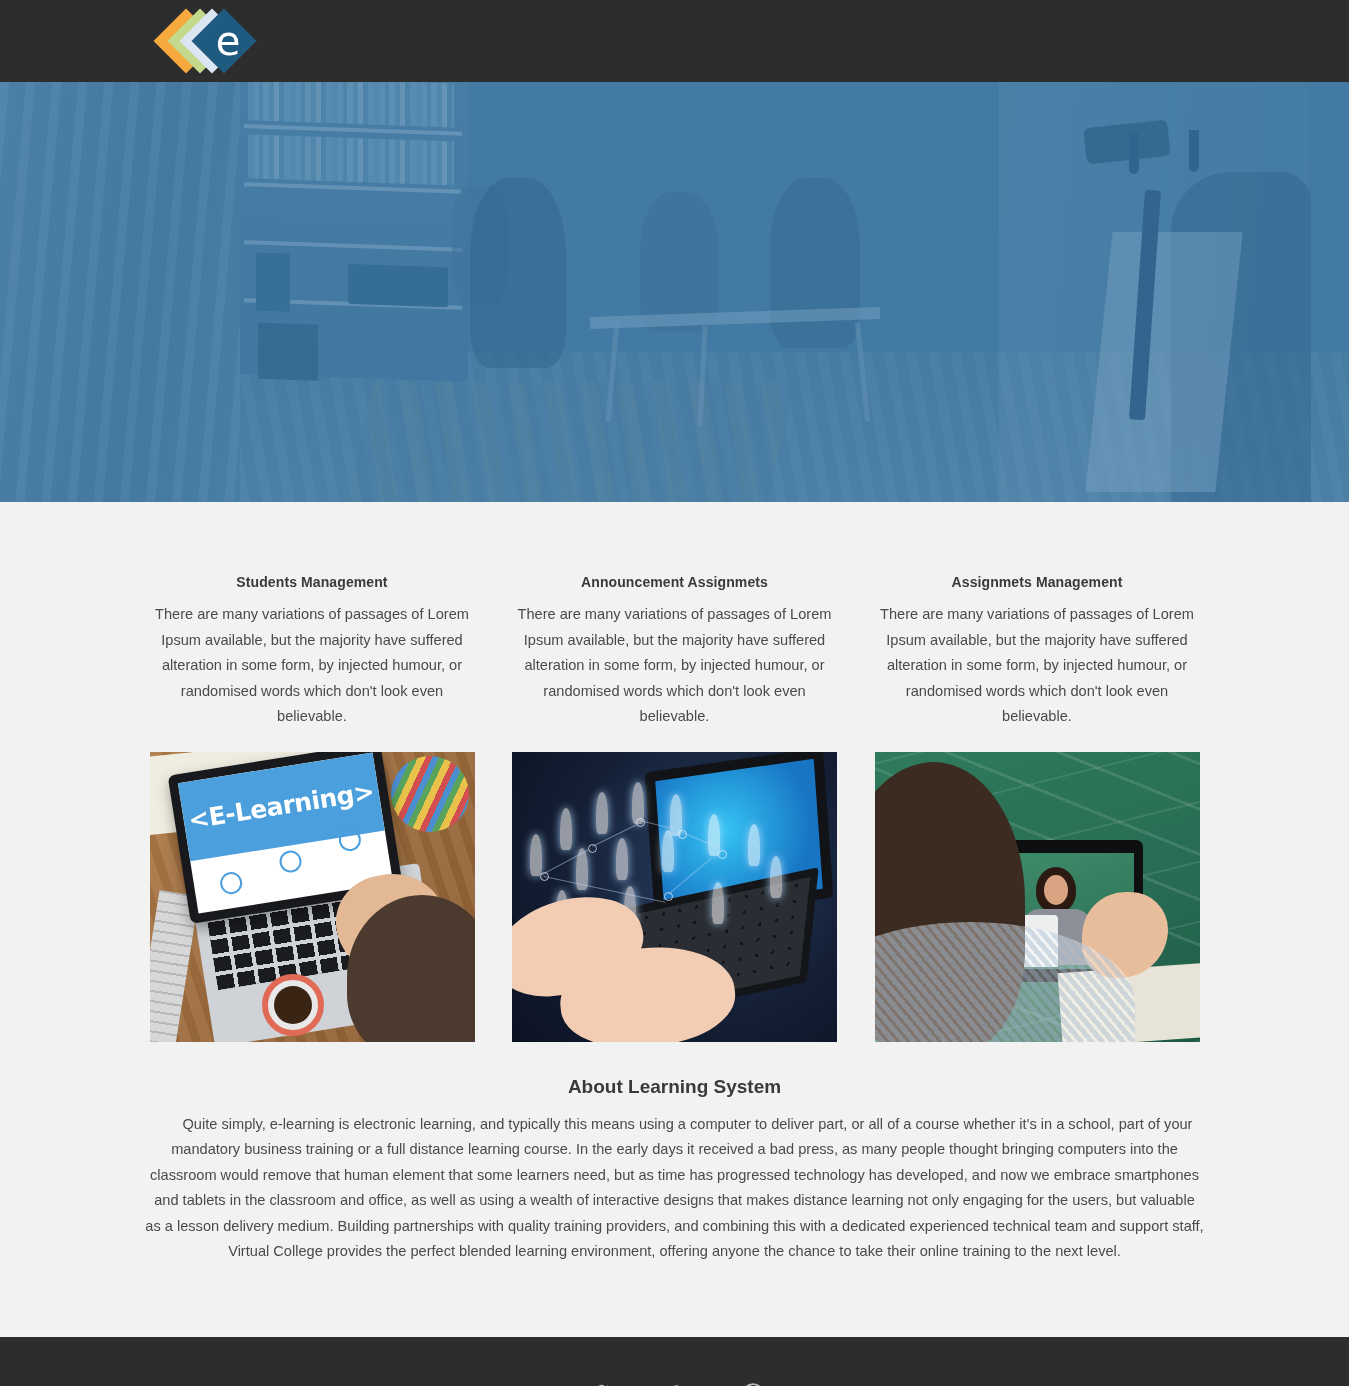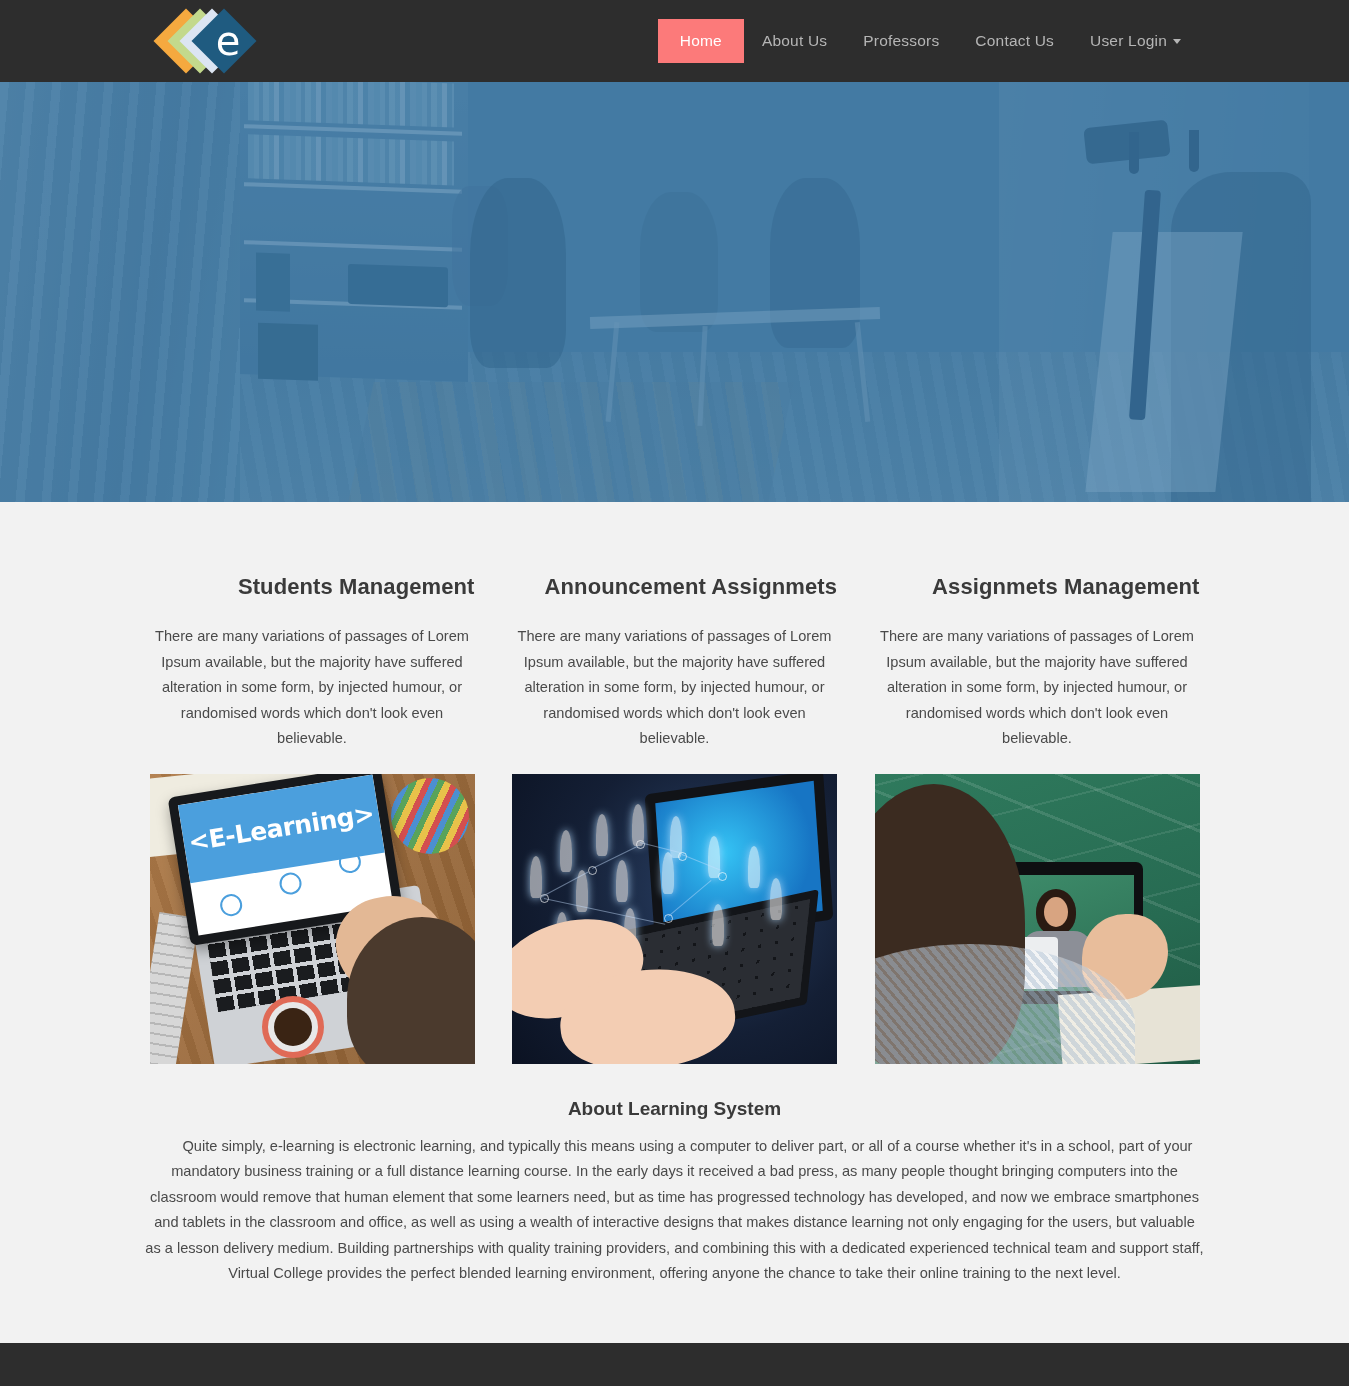--- a/index.html
+++ b/index.html
@@ -282,25 +282,25 @@
     padding-top: 72px;
   }
   .row {
     width: 1050px;
     margin: 0 auto;
     display: flex;
     justify-content: space-between;
   }
   .card { width: 325px; }
   .card-title {
-    text-align: right;
-    font-size: 22px;
+    text-align: center;
+    font-size: 14px;
     font-weight: bold;
     color: #3a3a3a;
-    margin-bottom: 24px;
+    margin-bottom: 12px;
     letter-spacing: 0.1px;
   }
   .card-text {
     text-align: center;
     font-size: 14.6px;
     line-height: 25.5px;
     color: #4a4a4a;
   }
 
   .img-row {
@@ -577,21 +577,21 @@
     position: absolute;
     right: -10px; bottom: 0;
     width: 150px; height: 74px;
     background: #e7e3d6;
     transform: rotate(-4deg);
   }
 
   
   .about {
     background: #f2f2f2;
-    padding: 34px 0 56px;
+    padding: 34px 0 72px;
   }
   .about-title {
     text-align: center;
     font-size: 19px;
     font-weight: bold;
     color: #3a3a3a;
     margin-bottom: 14px;
   }
   .about-text {
     width: 1060px;
@@ -629,27 +629,20 @@
   <div class="brand">
     <div class="logo-mark">
       <div class="dia d1"></div>
       <div class="dia d2"></div>
       <div class="dia d3"></div>
       <div class="dia d4"></div>
       <div class="logo-e">e</div>
     </div>
   </div>
 
-  <nav class="nav-menu">
-    <div class="nav-item active">Home</div>
-    <div class="nav-item">About Us</div>
-    <div class="nav-item">Professors</div>
-    <div class="nav-item">Contact Us</div>
-    <div class="nav-item"><span>User Login</span><span class="caret"></span></div>
-  </nav>
 
 </div>
 
 <div class="hero">
   <div class="hero-photo">
     <div class="floor"></div>
     <div class="rug"></div>
 
     <div class="shelf-unit">
       <div class="shelf" style="top:0">

